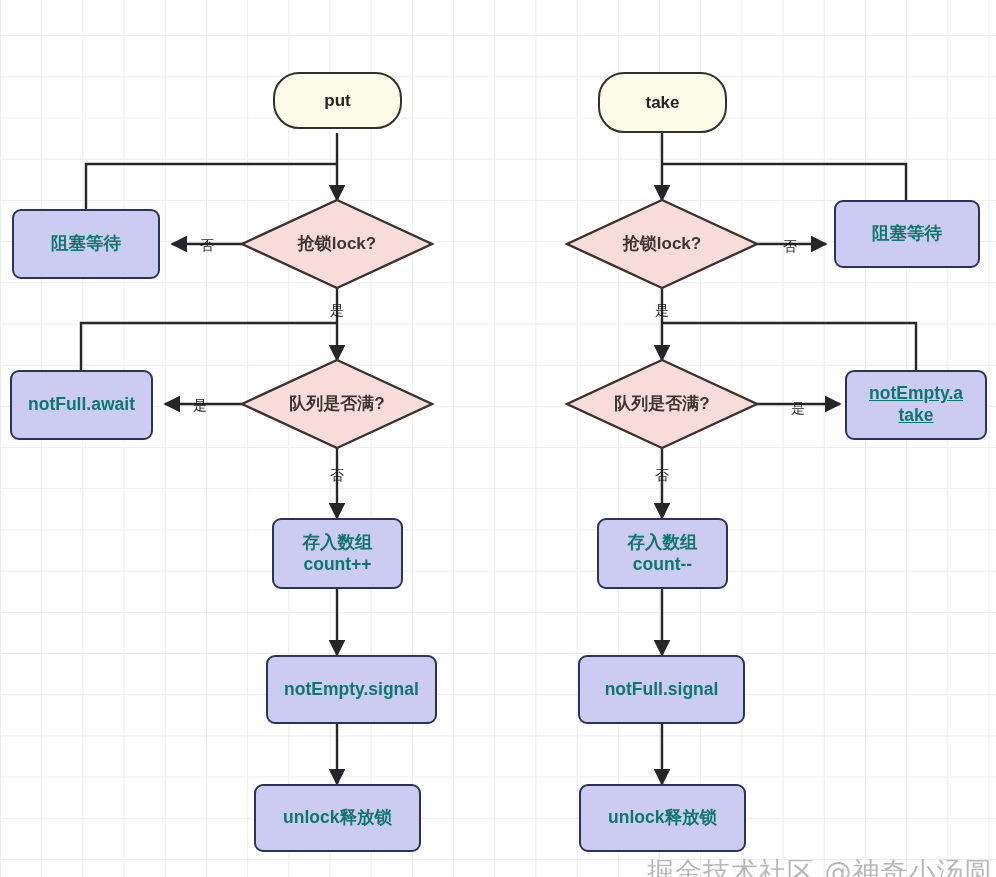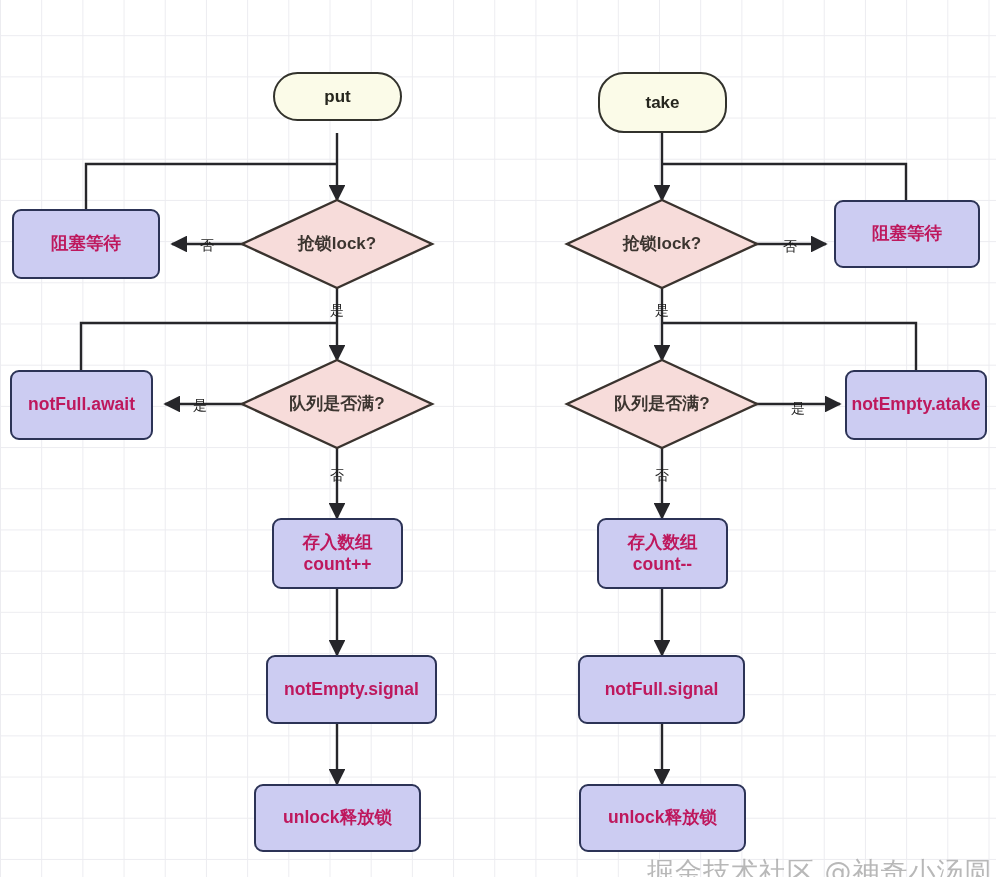--- a/index.html
+++ b/index.html
@@ -42,21 +42,21 @@
     background: #fbfbe8;
     border: 2.2px solid #32322c;
     border-radius: 26px;
     color: #26261e;
     font-size: 17px;
   }
   .node-process {
     background: #ccccf2;
     border: 2.2px solid #2c3356;
     border-radius: 9px;
-    color: #be185d;
+    color: #0f766e;
     font-size: 17.5px;
   }
   .node-decision {
     background: transparent;
     border: none;
     color: #3c3530;
     font-size: 17px;
   }
   .node-decision .dec-label {
     position: relative;
@@ -135,21 +135,21 @@
     </g>
 
     <g stroke="#3a332e" stroke-width="2.4" fill="#f7dcda">
       <polygon points="337,200 432,244 337,288 242,244"></polygon>
       <polygon points="662,200 757,244 662,288 567,244"></polygon>
       <polygon points="337,360 432,404 337,448 242,404"></polygon>
       <polygon points="662,360 757,404 662,448 567,404"></polygon>
     </g>
   </svg>
 
-  <div class="node node-terminal" style="left:273px; top:72px; width:129px; height:49px;align-items:center;">
+  <div class="node node-terminal" style="left:273px; top:72px; width:129px; height:57px;align-items:center;">
     <span>put</span>
   </div>
 
   <div class="node node-decision" style="left:242px; top:200px; width:190px; height:88px;">
     <span class="dec-label">抢锁lock?</span>
   </div>
 
   <div class="node node-process" style="left:12px; top:209px; width:148px; height:70px;">
     <span>阻塞等待</span>
   </div>
@@ -184,21 +184,21 @@
   </div>
 
   <div class="node node-process" style="left:834px; top:200px; width:146px; height:68px;">
     <span>阻塞等待</span>
   </div>
 
   <div class="node node-decision" style="left:567px; top:360px; width:190px; height:88px;">
     <span class="dec-label">队列是否满?</span>
   </div>
 
-  <div class="node node-process" style="left:845px; top:370px; width:142px; height:70px; ">
+  <div class="node node-process" style="left:845px; top:370px; width:142px; height:70px; flex-direction:column;text-decoration:underline;">
     <span>notEmpty.a</span>
     <span>take</span>
   </div>
 
   <div class="node node-process" style="left:597px; top:518px; width:131px; height:71px; flex-direction:column;">
     <span>存入数组</span>
     <span>count--</span>
   </div>
 
   <div class="node node-process" style="left:578px; top:655px; width:167px; height:69px;">

